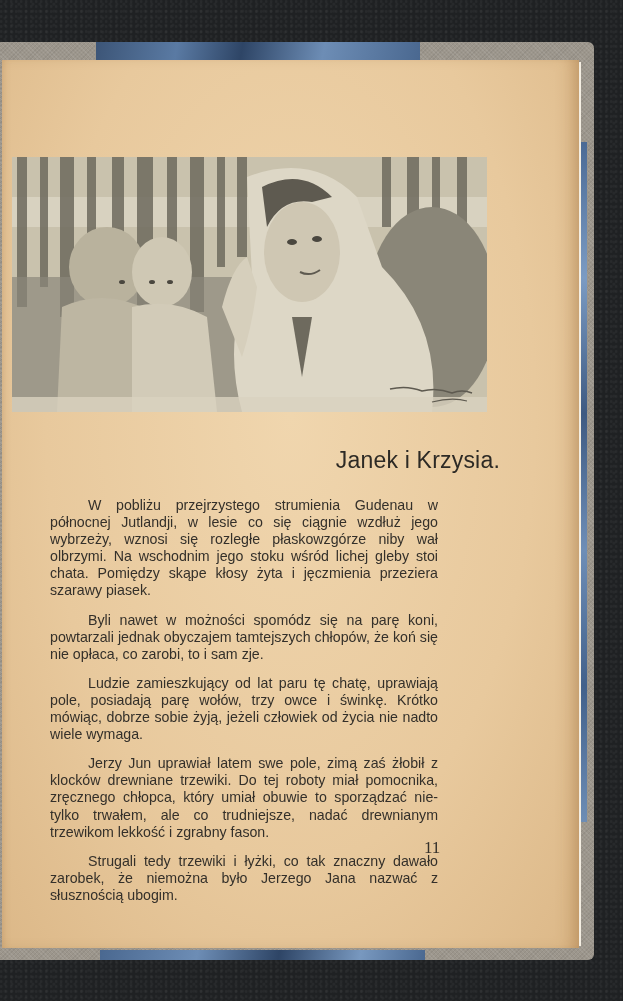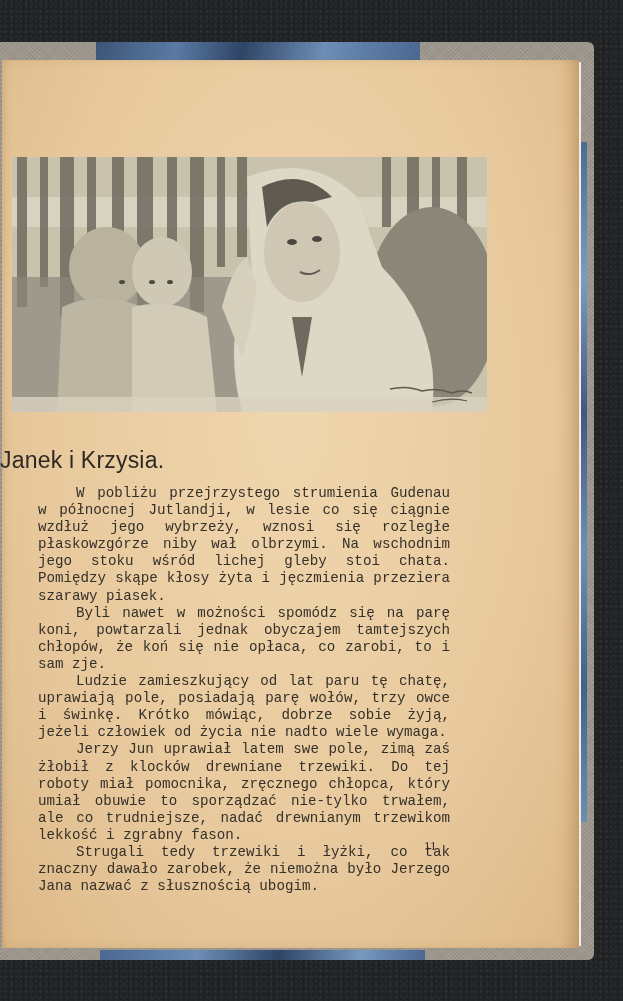--- a/index.html
+++ b/index.html
@@ -40,31 +40,31 @@
   }
   .page-edge {
     position:absolute; left:578px; top:62px; width:3px; height:884px; background:#f4eee2;
   }
   .illustration {
     position:absolute; left:12px; top:157px; width:475px; height:255px;
     background:#bfb8a4; overflow:hidden;
   }
   .illustration svg { display:block; }
   .title {
-    position:absolute; left:0; top:447px; width:500px; text-align:left;
+    position:absolute; left:0; top:447px; width:500px; text-align:right;
     font-size:23px; color:#2d2a25; letter-spacing:0.2px;
   }
   .body-text {
     position:absolute; left:38px; top:485px; width:412px;
     font-size:14.2px; line-height:17.1px; color:#34302a;
     text-align:justify;
   }
-  .body-text p { margin:0; text-indent:38px;font-family:Liberation Mono, monospace; }
+  .body-text p { margin:12px; text-indent:38px; }
   .page-number {
-    position:absolute; left:424px; top:838px; font-size:13px; color:#34302a;
+    position:absolute; left:424px; top:838px; font-size:17px; color:#34302a;
     font-family:"Liberation Serif", serif;
   }
 </style>
 </head>
 <body>
 
 <div class="cover"></div>
 <div class="marble-top"></div>
 <div class="marble-right"></div>
 <div class="marble-bottom"></div>

